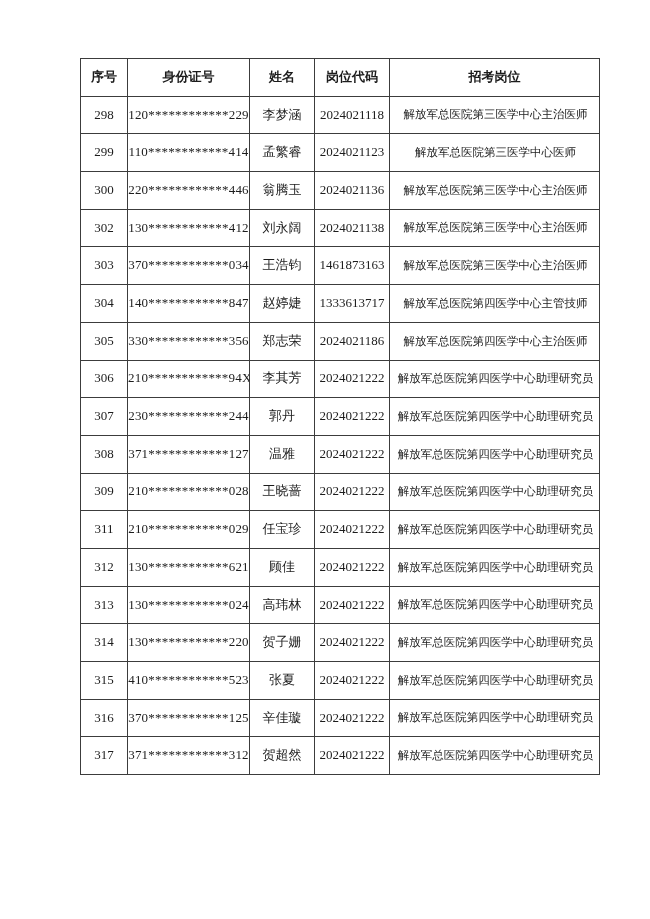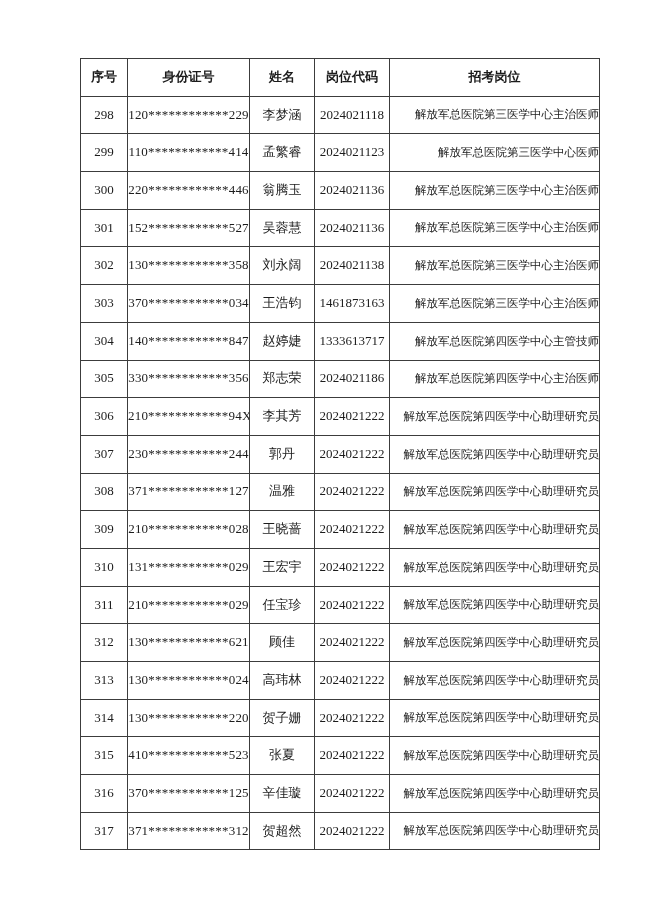--- a/index.html
+++ b/index.html
@@ -37,21 +37,21 @@
     font-weight:normal;
     line-height:1.15;
     overflow:hidden;
     white-space:nowrap;
   }
   .roster th{
     font-weight:bold;
     font-size:13px;
   }
   .roster td.cell-position{
-    text-align:right;
+    text-align:center;
     padding-left:2px;
     font-size:11.5px;
   }
   .roster td.cell-id{
     letter-spacing:0.2px;
   }
 </style>
 </head>
 <body>
 
@@ -89,29 +89,22 @@
           <td class="cell-position">解放军总医院第三医学中心医师</td>
         </tr>
         <tr>
           <td class="cell-seq">300</td>
           <td class="cell-id">220************446</td>
           <td class="cell-name">翁腾玉</td>
           <td class="cell-code">2024021136</td>
           <td class="cell-position">解放军总医院第三医学中心主治医师</td>
         </tr>
         <tr>
-          <td class="cell-seq">301</td>
-          <td class="cell-id">152************527</td>
-          <td class="cell-name">吴蓉慧</td>
-          <td class="cell-code">2024021136</td>
-          <td class="cell-position">解放军总医院第三医学中心主治医师</td>
-        </tr>
-        <tr>
           <td class="cell-seq">302</td>
-          <td class="cell-id">130************358</td>
+          <td class="cell-id">130************412</td>
           <td class="cell-name">刘永阔</td>
           <td class="cell-code">2024021138</td>
           <td class="cell-position">解放军总医院第三医学中心主治医师</td>
         </tr>
         <tr>
           <td class="cell-seq">303</td>
           <td class="cell-id">370************034</td>
           <td class="cell-name">王浩钧</td>
           <td class="cell-code">1461873163</td>
           <td class="cell-position">解放军总医院第三医学中心主治医师</td>
@@ -152,27 +145,20 @@
           <td class="cell-position">解放军总医院第四医学中心助理研究员</td>
         </tr>
         <tr>
           <td class="cell-seq">309</td>
           <td class="cell-id">210************028</td>
           <td class="cell-name">王晓蔷</td>
           <td class="cell-code">2024021222</td>
           <td class="cell-position">解放军总医院第四医学中心助理研究员</td>
         </tr>
         <tr>
-          <td class="cell-seq">310</td>
-          <td class="cell-id">131************029</td>
-          <td class="cell-name">王宏宇</td>
-          <td class="cell-code">2024021222</td>
-          <td class="cell-position">解放军总医院第四医学中心助理研究员</td>
-        </tr>
-        <tr>
           <td class="cell-seq">311</td>
           <td class="cell-id">210************029</td>
           <td class="cell-name">任宝珍</td>
           <td class="cell-code">2024021222</td>
           <td class="cell-position">解放军总医院第四医学中心助理研究员</td>
         </tr>
         <tr>
           <td class="cell-seq">312</td>
           <td class="cell-id">130************621</td>
           <td class="cell-name">顾佳</td>

